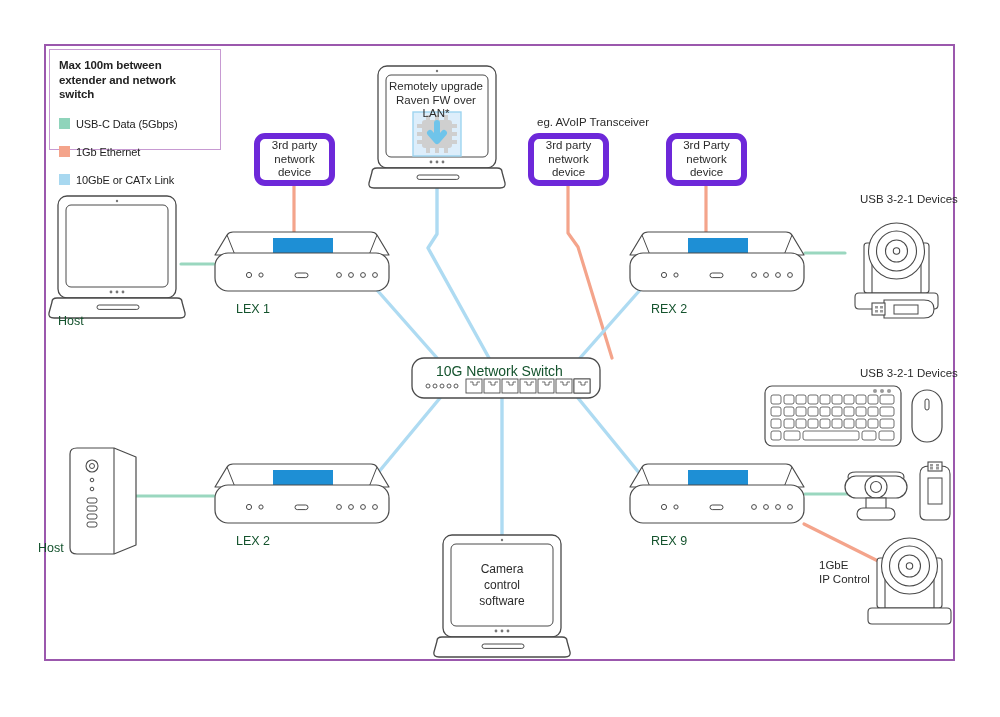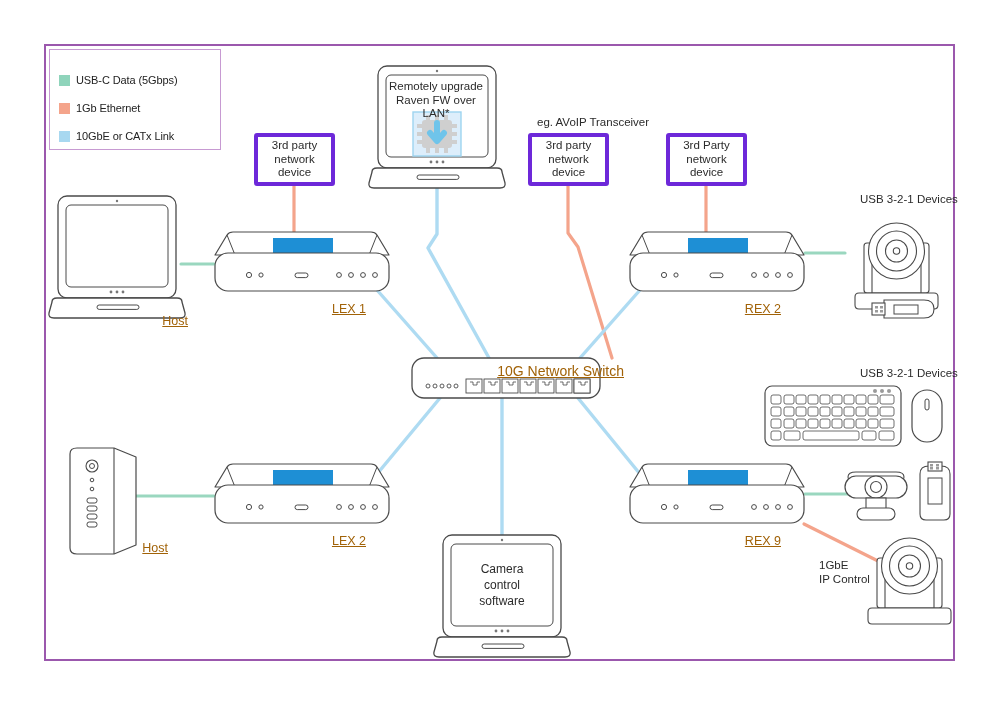--- a/index.html
+++ b/index.html
@@ -8,27 +8,27 @@
   #frame{position:absolute;left:44px;top:44px;width:911px;height:617px;border:2px solid #9b58ad;box-sizing:border-box;}
   svg.layer{position:absolute;left:0;top:0;width:1000px;height:717px;overflow:visible;}
   #wires{z-index:1;}
   #art{z-index:2;}
   .lbl{position:absolute;z-index:3;color:#2b2b2b;line-height:1.18;white-space:pre-line;}
   .ctr{text-align:center;}
   
   #legend{position:absolute;left:49px;top:49px;width:172px;height:101px;border:1px solid #c79ad2;background:#fff;z-index:4;box-sizing:border-box;padding:8px 9px 0 9px;}
   #legend .ttl{font-size:11.5px;font-weight:bold;color:#222;line-height:1.28;letter-spacing:-0.1px;}
   #legend ul{list-style:none;margin:7px 0 0 0;padding:0;}
-  #legend li{display:flex;align-items:center;margin-bottom:2px;font-size:11px;color:#222;letter-spacing:-0.1px;margin-top:16px;}
+  #legend li{display:flex;margin-bottom:2px;font-size:11px;color:#222;letter-spacing:-0.1px;margin-top:16px;}
   #legend .sw{width:11px;height:11px;margin-right:6px;flex:none;}
   
-  .callout{position:absolute;z-index:3;border:4px solid #6d28d9;border-radius:3px;background:#fff;
+  .callout{position:absolute;z-index:3;border:6px solid #6d28d9;border-radius:11px;background:#fff;
            display:flex;align-items:center;justify-content:center;text-align:center;
            font-size:11.5px;color:#2b2b2b;line-height:1.2;box-sizing:border-box;}
-  .devname{position:absolute;z-index:3;font-size:12.5px;color:#a16207;text-align:right;text-decoration:underline;}
+  .devname{position:absolute;z-index:3;font-size:12.5px;color:#14532d;text-align:left;}
   .note{position:absolute;z-index:3;font-size:11.5px;color:#2b2b2b;line-height:1.25;margin-left:22px;}
 </style>
 </head>
 <body>
 
 <div id="stage">
   <div id="frame"></div>
 
   <svg class="layer" id="wires">
     <g stroke-linecap="round" stroke-linejoin="round" fill="none">
@@ -269,20 +269,21 @@
           <rect x="10" y="2" width="3" height="2.5"></rect>
           <rect x="16" y="2" width="3" height="2.5"></rect>
           <rect x="10" y="5" width="3" height="2.5"></rect>
           <rect x="16" y="5" width="3" height="2.5"></rect>
         </g>
       <rect x="8" y="16" width="14" height="26" fill="#fff" stroke="#4a4a4a" stroke-width="1"></rect>
     </g>
   </svg>
 
   <div id="legend">
+    <div class="ttl">Max 100m between extender and network switch</div>
     <ul>
       <li>
         <span class="sw" style="background:#8fd4bb"></span>
         <span>USB-C Data (5Gbps)</span>
       </li>
       <li>
         <span class="sw" style="background:#f4a48b"></span>
         <span>1Gb Ethernet</span>
       </li>
       <li>

